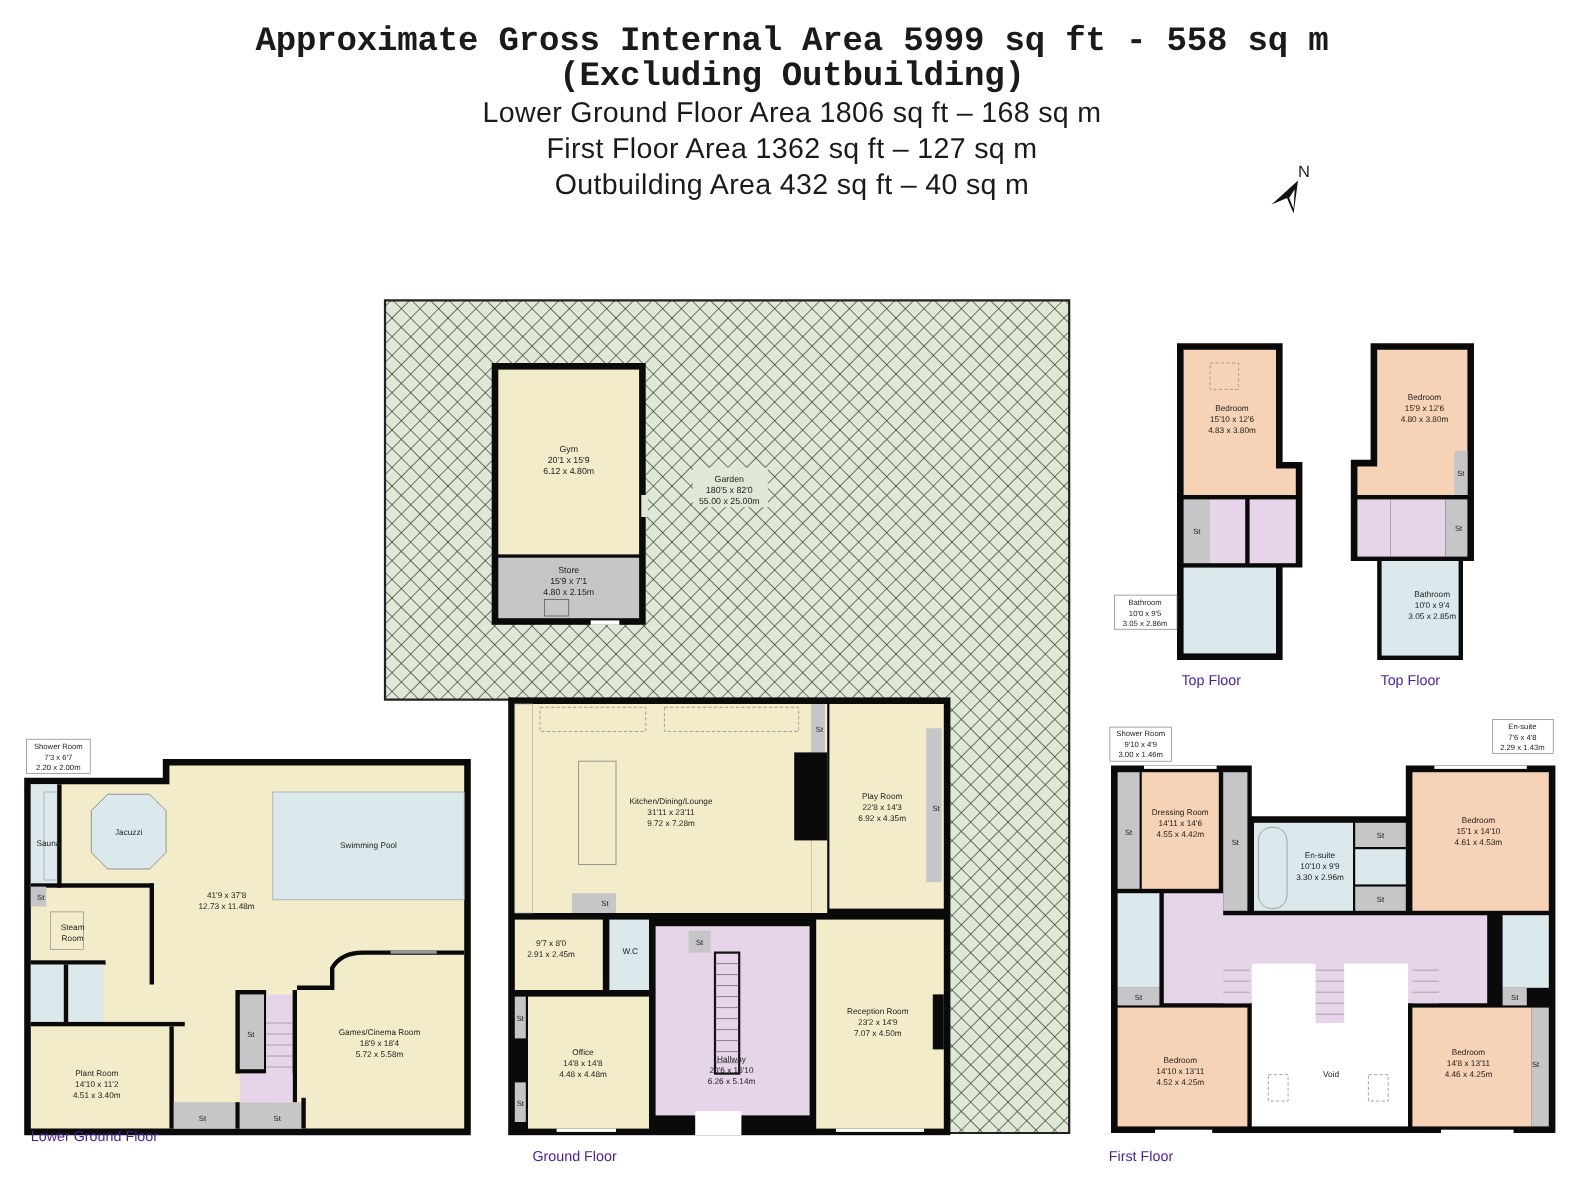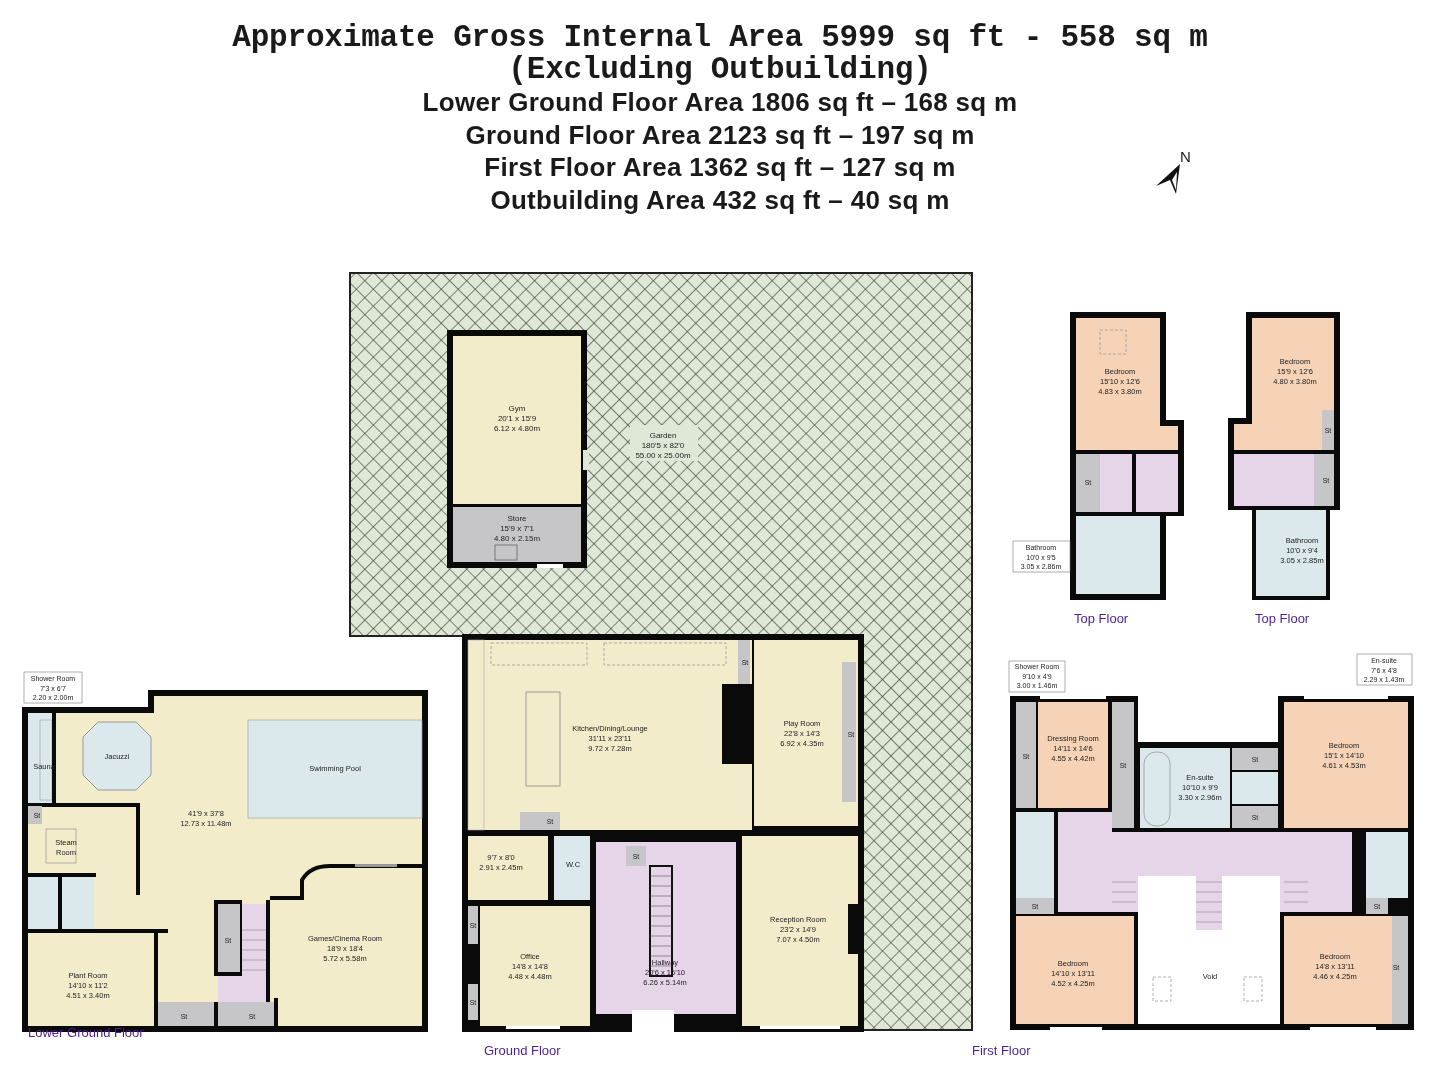--- a/index.html
+++ b/index.html
@@ -1,33 +1,32 @@
 <!DOCTYPE html>
 <html><head>
 <meta charset="utf-8">
 <style>
   html, body { margin:0; padding:0; background:#ffffff; }
   body { width:1440px; height:1080px; position:relative; overflow:hidden; font-family:"Liberation Sans", sans-serif; color:#1a1a1a; }
   .header { position:absolute; left:0; top:22px; width:1440px; text-align:center; }
   .header .bold { font-weight:bold; font-size:31px; line-height:32px; letter-spacing:-0.2px;font-family:Liberation Mono, monospace; }
-  .header .line { font-size:26px; line-height:32.5px; font-weight:bold; letter-spacing:0.3px; }
+  .header .line { font-size:26px; line-height:32.5px; font-weight:normal; letter-spacing:0.3px; }
   .plan { position:absolute; left:0; top:0; width:1440px; height:1080px; }
   .flabel { position:absolute; font-size:13px; color:#4c1d95; }
   .compass { position:absolute; left:1150px; top:148px; width:50px; height:50px; }
   .compass .n { position:absolute; left:30px; top:0; font-size:15px; }
   svg text { font-family:"Liberation Sans", sans-serif; fill:#222; }
 </style>
 </head>
 <body>
 
 <div class="header">
   <div class="bold">Approximate Gross Internal Area 5999 sq ft - 558 sq m</div>
   <div class="bold">(Excluding Outbuilding)</div>
   <div class="line">Lower Ground Floor Area 1806 sq ft – 168 sq m</div>
-  <div class="line">Ground Floor Area 2123 sq ft – 197 sq m</div>
   <div class="line">First Floor Area 1362 sq ft – 127 sq m</div>
   <div class="line">Outbuilding Area 432 sq ft – 40 sq m</div>
 </div>
 
 <div class="compass">
   <span class="n">N</span>
   <svg width="50" height="50" viewBox="0 0 50 50" style="position:absolute;left:0;top:0">
     <polygon points="30,16 6,38 20,32 26,46" fill="#111"></polygon>
     <polygon points="22,32 26,42 27,24" fill="#fff"></polygon>
   </svg>
@@ -325,15 +324,15 @@
     <text x="1073" y="986" font-size="7.5" text-anchor="middle">4.52 x 4.25m</text>
     <text x="1210" y="979" font-size="7.5" text-anchor="middle">Void</text>
     <text x="1335" y="959" font-size="7.5" text-anchor="middle">Bedroom</text>
     <text x="1335" y="969" font-size="7.5" text-anchor="middle">14'8 x 13'11</text>
     <text x="1335" y="979" font-size="7.5" text-anchor="middle">4.46 x 4.25m</text>
   </g>
 </svg>
 
 <div class="flabel" style="left:28px;top:1025px">Lower Ground Floor</div>
 <div class="flabel" style="left:484px;top:1043px">Ground Floor</div>
-<div class="flabel" style="left:972px;top:1043px">First Floor</div>
+<div class="flabel" style="left:1008px;top:1043px">First Floor</div>
 <div class="flabel" style="left:1074px;top:611px">Top Floor</div>
 <div class="flabel" style="left:1255px;top:611px">Top Floor</div>
 
 </body></html>

